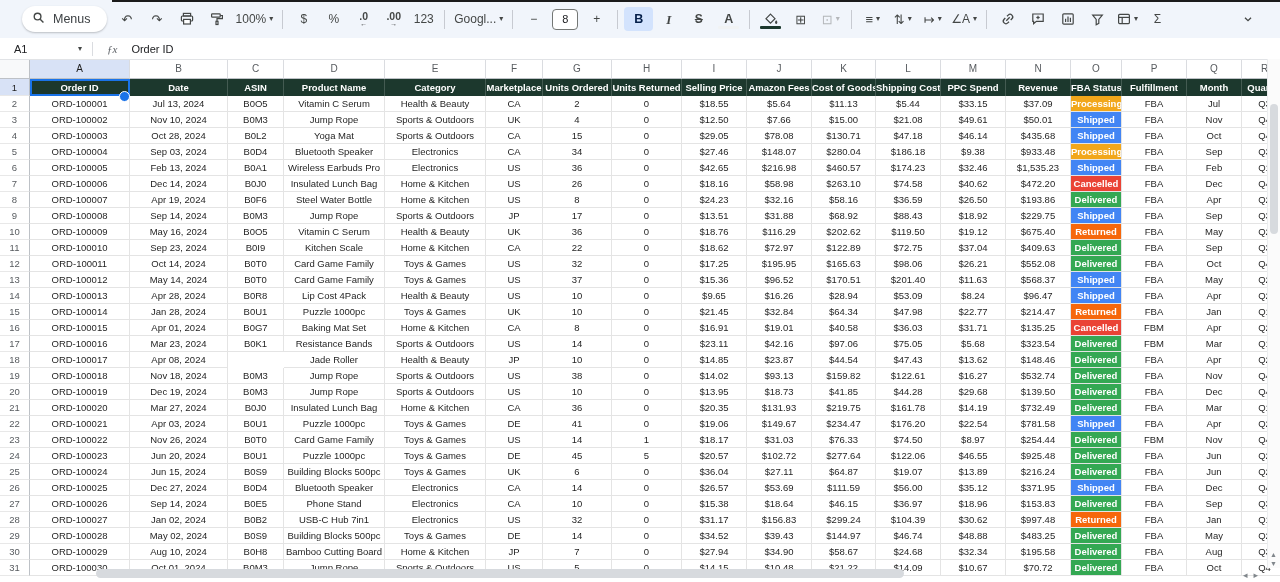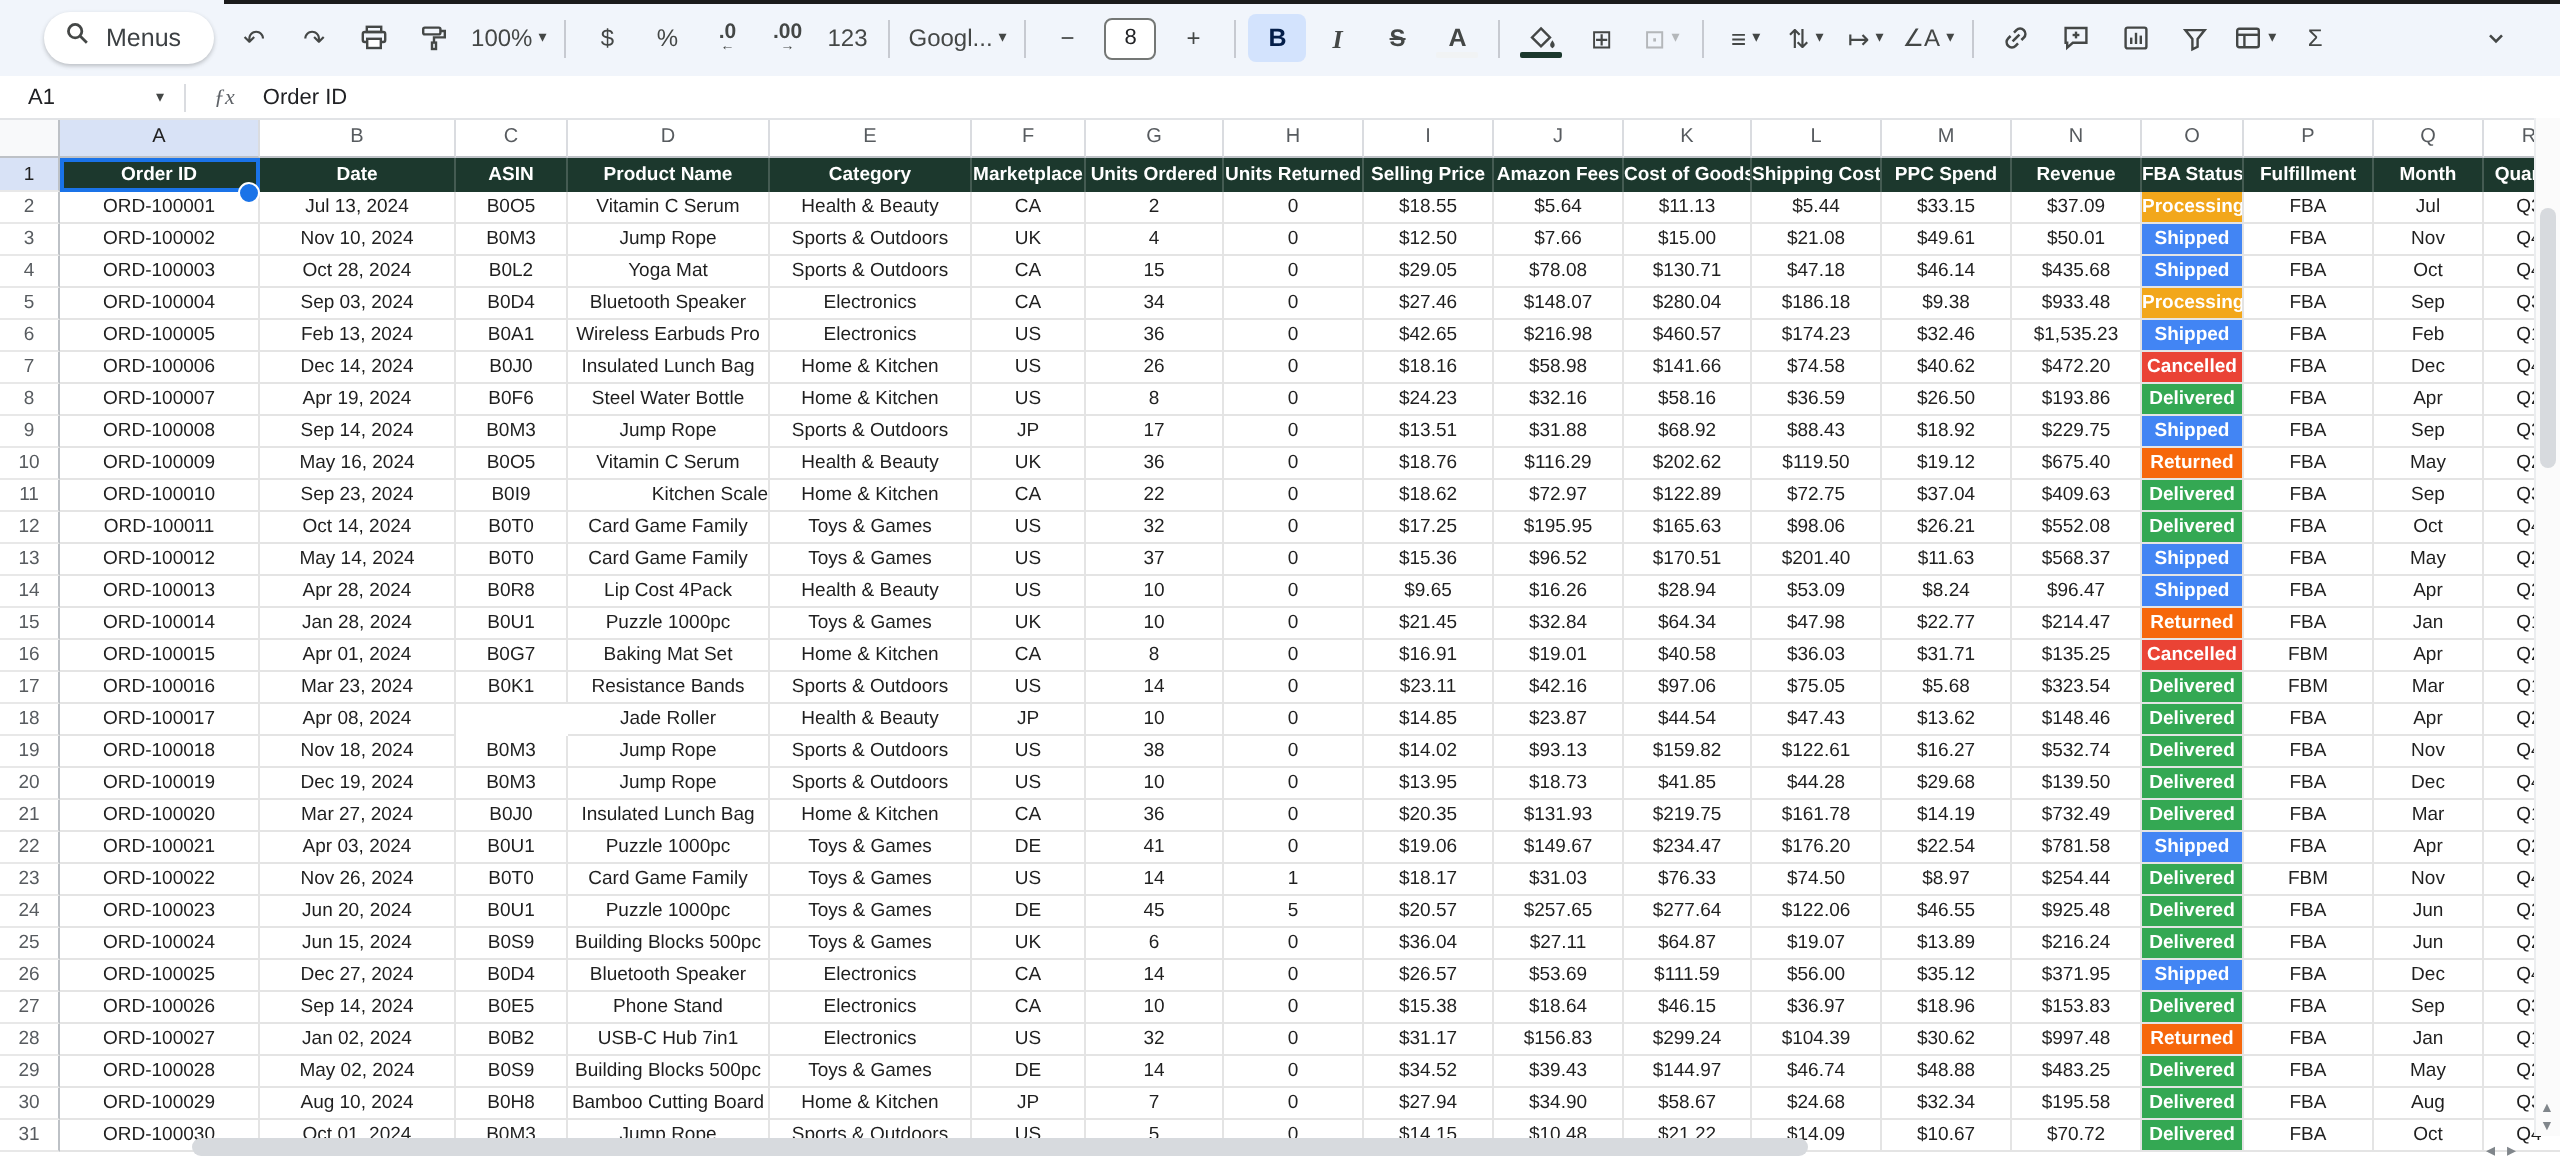--- a/index.html
+++ b/index.html
@@ -418,21 +418,21 @@
       <div class="cell" style="width: 100px;">ORD-100006</div>
       <div class="cell" style="width: 98px;">Dec 14, 2024</div>
       <div class="cell" style="width: 56px;">B0J0</div>
       <div class="cell" style="width: 101px;">Insulated Lunch Bag</div>
       <div class="cell" style="width: 101px;">Home &amp; Kitchen</div>
       <div class="cell" style="width: 57px;">US</div>
       <div class="cell" style="width: 69px;">26</div>
       <div class="cell" style="width: 70px;">0</div>
       <div class="cell" style="width: 65px;">$18.16</div>
       <div class="cell" style="width: 65px;">$58.98</div>
-      <div class="cell" style="width: 64px;">$141.66</div>
+      <div class="cell" style="width: 64px;">$263.10</div>
       <div class="cell" style="width: 65px;">$74.58</div>
       <div class="cell" style="width: 65px;">$40.62</div>
       <div class="cell" style="width: 65px;">$472.20</div>
       <div class="cell status" style="width: 51px; background: rgb(234, 67, 53);">Cancelled</div>
       <div class="cell" style="width: 65px;">FBA</div>
       <div class="cell" style="width: 55px;">Dec</div>
       <div class="cell" style="width: 46px;">Q4</div>
     </div>
     <div class="grow">
       <div class="rownum">8</div>
@@ -495,21 +495,21 @@
       <div class="cell status" style="width: 51px; background: rgb(246, 103, 11);">Returned</div>
       <div class="cell" style="width: 65px;">FBA</div>
       <div class="cell" style="width: 55px;">May</div>
       <div class="cell" style="width: 46px;">Q2</div>
     </div>
     <div class="grow">
       <div class="rownum">11</div>
       <div class="cell" style="width: 100px;">ORD-100010</div>
       <div class="cell" style="width: 98px;">Sep 23, 2024</div>
       <div class="cell" style="width: 56px;">B0I9</div>
-      <div class="cell" style="width: 101px; text-align: right;">Kitchen Scale</div>
+      <div class="cell" style="width: 101px;">Kitchen Scale</div>
       <div class="cell" style="width: 101px;">Home &amp; Kitchen</div>
       <div class="cell" style="width: 57px;">CA</div>
       <div class="cell" style="width: 69px;">22</div>
       <div class="cell" style="width: 70px;">0</div>
       <div class="cell" style="width: 65px;">$18.62</div>
       <div class="cell" style="width: 65px;">$72.97</div>
       <div class="cell" style="width: 64px;">$122.89</div>
       <div class="cell" style="width: 65px;">$72.75</div>
       <div class="cell" style="width: 65px;">$37.04</div>
       <div class="cell" style="width: 65px;">$409.63</div>
@@ -774,21 +774,21 @@
       <div class="rownum">24</div>
       <div class="cell" style="width: 100px;">ORD-100023</div>
       <div class="cell" style="width: 98px;">Jun 20, 2024</div>
       <div class="cell" style="width: 56px;">B0U1</div>
       <div class="cell" style="width: 101px;">Puzzle 1000pc</div>
       <div class="cell" style="width: 101px;">Toys &amp; Games</div>
       <div class="cell" style="width: 57px;">DE</div>
       <div class="cell" style="width: 69px;">45</div>
       <div class="cell" style="width: 70px;">5</div>
       <div class="cell" style="width: 65px;">$20.57</div>
-      <div class="cell" style="width: 65px;">$257.65</div>
+      <div class="cell" style="width: 65px;">$102.72</div>
       <div class="cell" style="width: 64px;">$277.64</div>
       <div class="cell" style="width: 65px;">$122.06</div>
       <div class="cell" style="width: 65px;">$46.55</div>
       <div class="cell" style="width: 65px;">$925.48</div>
       <div class="cell status" style="width: 51px; background: rgb(52, 168, 83);">Delivered</div>
       <div class="cell" style="width: 65px;">FBA</div>
       <div class="cell" style="width: 55px;">Jun</div>
       <div class="cell" style="width: 46px;">Q2</div>
     </div>
     <div class="grow">

